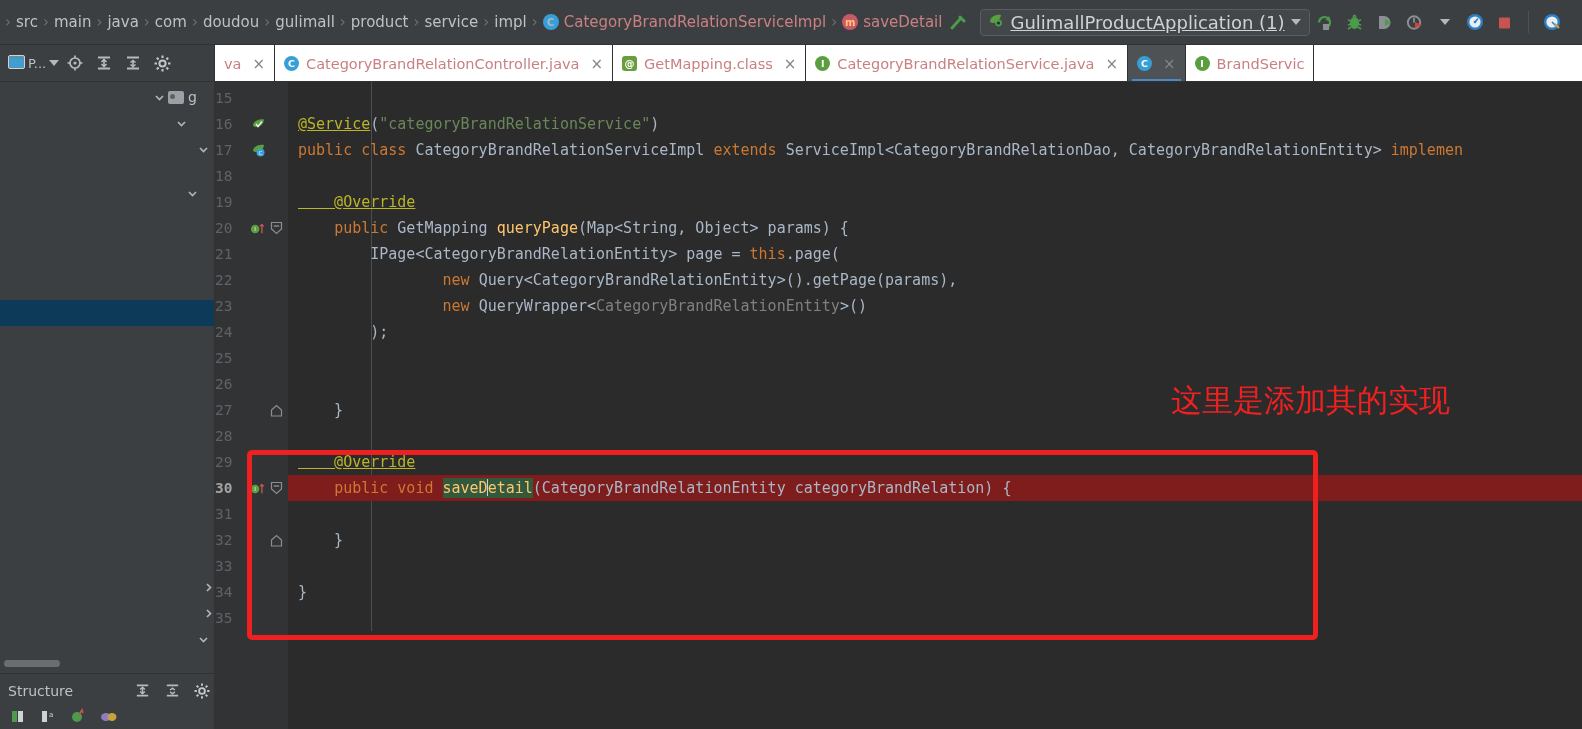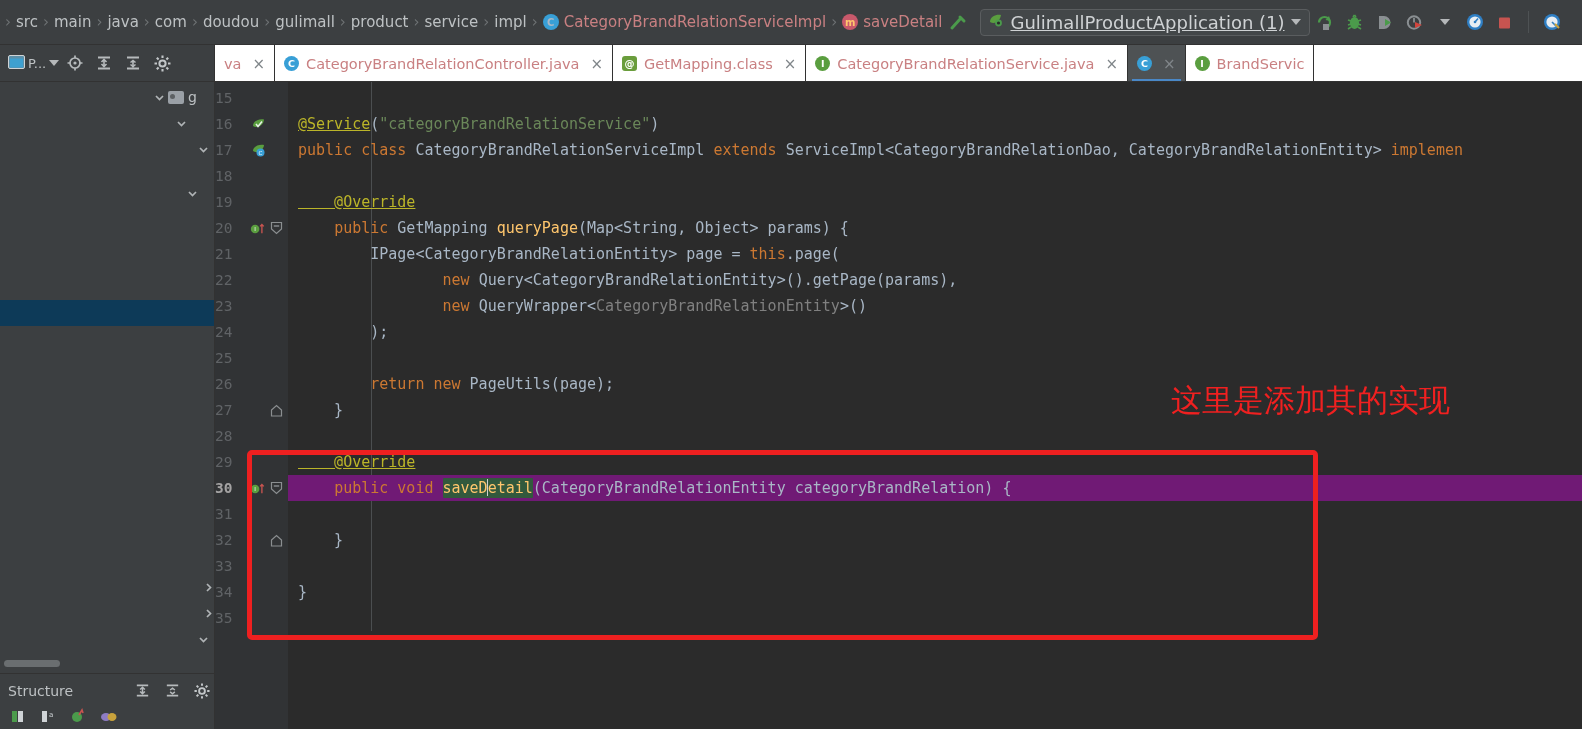--- a/index.html
+++ b/index.html
@@ -133,21 +133,21 @@
   .gfold { width: 18px; display: flex; align-items: center; justify-content: center; }
 
   .codearea {
     position: absolute; left: 73px; top: 0; right: 0; height: 100%;
     font-family: "DejaVu Sans Mono", monospace; font-size: 15px;
   }
   .cline {
     position: absolute; left: 0; height: 26px; line-height: 26px; white-space: pre;
     padding-left: 10px;
   }
-  .cline.hl { background: #701a75; left: 0; right: 0; }
+  .cline.hl { background: #7f1d1d; left: 0; right: 0; }
   .vline { position: absolute; left: 83px; top: 0; width: 1px; background: #4b4e50; }
 
   
   .kw   { color: #cc7832; }
   .str  { color: #6a8759; }
   .ann  { color: #bbb529; text-decoration: underline; }
   .ident{ color: #a9b7c6; }
   .mth  { color: #ffc66d; }
   .grey { color: #808080; }
   .cls  { color: #a9b7c6; }
@@ -629,21 +629,20 @@
       <div class="cline" style="top: 29px;"><span class="ann">@Service</span><span class="ident">(</span><span class="str">"categoryBrandRelationService"</span><span class="ident">)</span></div>
       <div class="cline" style="top: 55px;"><span class="kw">public </span><span class="kw">class </span><span class="ident">CategoryBrandRelationServiceImpl </span><span class="kw">extends </span><span class="ident">ServiceImpl&lt;CategoryBrandRelationDao, CategoryBrandRelationEntity&gt; </span><span class="kw">implemen</span></div>
       <div class="cline" style="top: 81px;"></div>
       <div class="cline" style="top: 107px;"><span class="ann">    @Override</span></div>
       <div class="cline" style="top: 133px;"><span class="ident">    </span><span class="kw">public </span><span class="ident">GetMapping </span><span class="mth">queryPage</span><span class="ident">(Map&lt;String, Object&gt; params) {</span></div>
       <div class="cline" style="top: 159px;"><span class="ident">        IPage&lt;CategoryBrandRelationEntity&gt; page = </span><span class="kw">this</span><span class="ident">.page(</span></div>
       <div class="cline" style="top: 211px;"><span class="ident">                </span><span class="kw">new </span><span class="ident">QueryWrapper&lt;</span><span class="grey">CategoryBrandRelationEntity</span><span class="ident">&gt;()</span></div>
       <div class="cline" style="top: 185px;"><span class="ident">                </span><span class="kw">new </span><span class="ident">Query&lt;CategoryBrandRelationEntity&gt;().getPage(params),</span></div>
       <div class="cline" style="top: 237px;"><span class="ident">        );</span></div>
       <div class="cline" style="top: 263px;"></div>
-      <div class="cline" style="top: 289px;"><span class="ident">        </span><span class="kw">return </span><span class="kw">new </span><span class="ident">PageUtils(page);</span></div>
       <div class="cline" style="top: 315px;"><span class="ident">    }</span></div>
       <div class="cline" style="top: 341px;"></div>
       <div class="cline" style="top: 367px;"><span class="ann">    @Override</span></div>
       <div class="cline hl" style="top: 393px;"><span class="ident">    </span><span class="kw">public </span><span class="kw">void </span><span class="caret-green mth"><span>saveD</span><span class="caret"></span><span>etail</span></span><span class="ident">(CategoryBrandRelationEntity categoryBrandRelation) {</span></div>
       <div class="cline" style="top: 419px;"></div>
       <div class="cline" style="top: 445px;"><span class="ident">    }</span></div>
       <div class="cline" style="top: 471px;"></div>
       <div class="cline" style="top: 497px;"><span class="ident">}</span></div>
       <div class="cline" style="top: 523px;"></div>
     </div>

